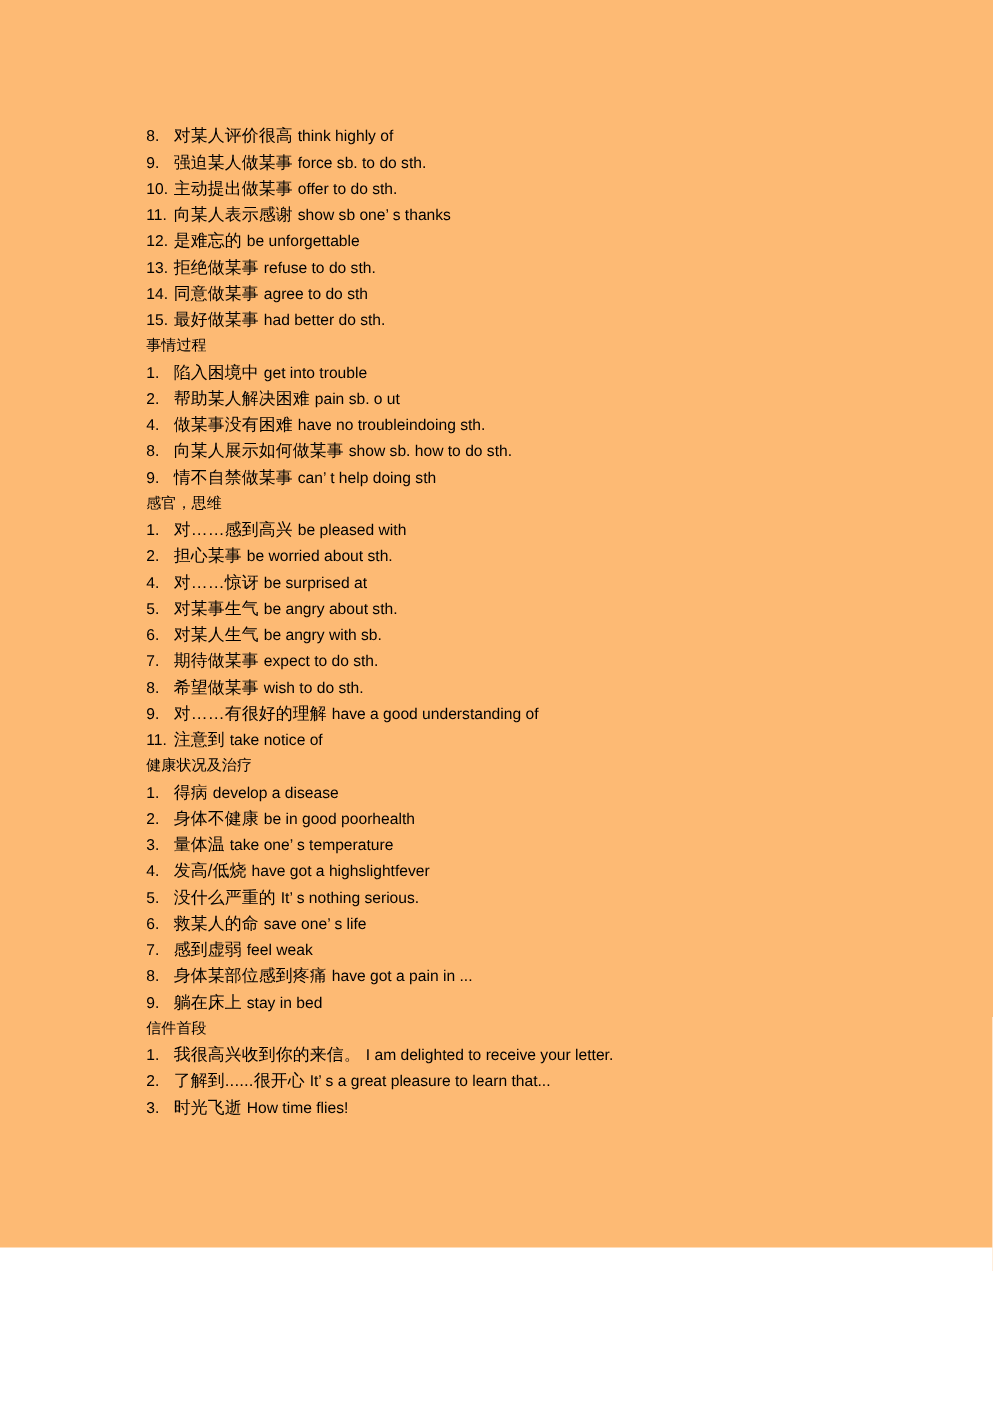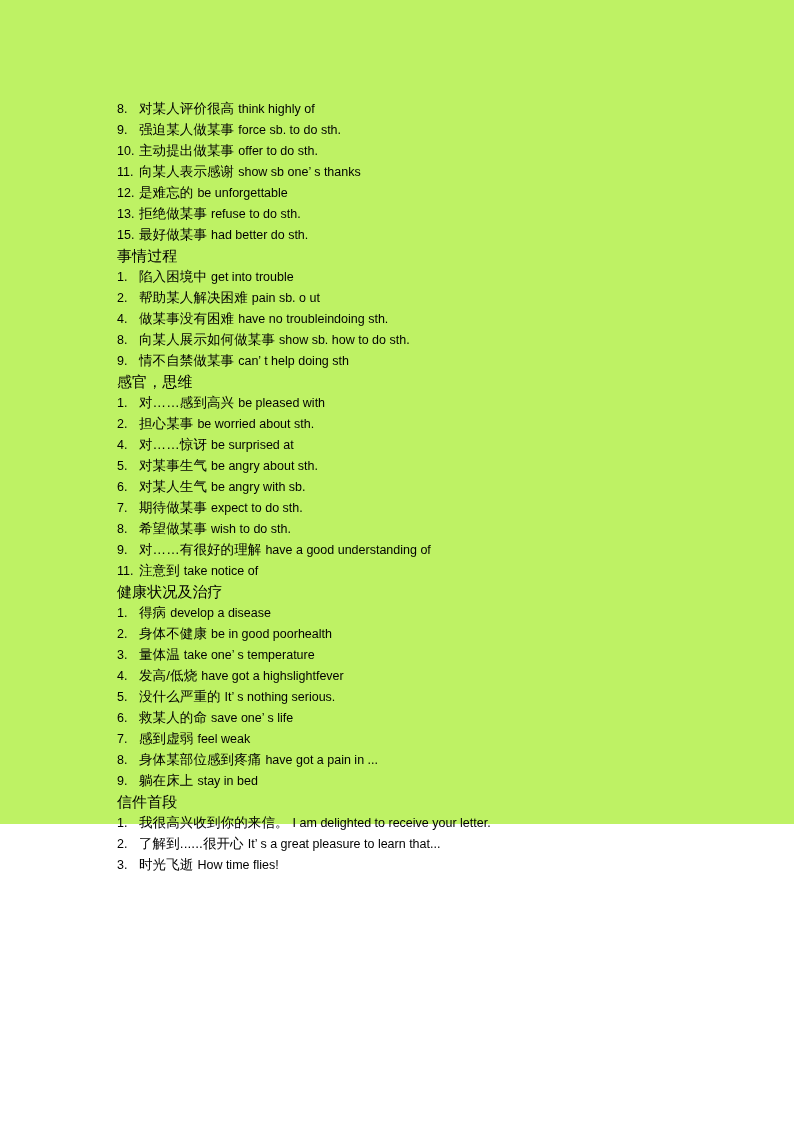--- a/index.html
+++ b/index.html
@@ -10,35 +10,35 @@
   body {
     width: 794px;
     height: 1123px;
     font-family: "Liberation Sans", "DejaVu Sans", sans-serif;
     color: #000000;
     overflow: hidden;
   }
   #page {
     position: relative;
     width: 794px;
-    height: 824px;
-    background: #bef264;
+    height: 998px;
+    background: #fdba74;
     box-sizing: border-box;
     padding: 98px 0 0 0;
   }
   .content {
     margin-left: 117px;
     width: 560px;
   }
   .section {
     margin: 0;
     padding: 0;
   }
   .section-heading {
-    font-size: 15px;
+    font-size: 12px;
     line-height: 21px;
     height: 21px;
     white-space: nowrap;
     letter-spacing: 0.1px;
   }
   .item {
     display: block;
     font-size: 13.5px;
     line-height: 21px;
     height: 21px;
@@ -62,20 +62,21 @@
 
 <div id="page">
   <div class="content">
       <div class="section">
         <div class="item"><span class="item-num">8.</span><span class="item-cn">对某人评价很高</span><span class="item-en">think highly of</span></div>
         <div class="item"><span class="item-num">9.</span><span class="item-cn">强迫某人做某事</span><span class="item-en">force sb. to do sth.</span></div>
         <div class="item"><span class="item-num">10.</span><span class="item-cn">主动提出做某事</span><span class="item-en">offer to do sth.</span></div>
         <div class="item"><span class="item-num">11.</span><span class="item-cn">向某人表示感谢</span><span class="item-en">show sb one’ s thanks</span></div>
         <div class="item"><span class="item-num">12.</span><span class="item-cn">是难忘的</span><span class="item-en">be unforgettable</span></div>
         <div class="item"><span class="item-num">13.</span><span class="item-cn">拒绝做某事</span><span class="item-en">refuse to do sth.</span></div>
+        <div class="item"><span class="item-num">14.</span><span class="item-cn">同意做某事</span><span class="item-en">agree to do sth</span></div>
         <div class="item"><span class="item-num">15.</span><span class="item-cn">最好做某事</span><span class="item-en">had better do sth.</span></div>
       </div>
       <div class="section">
         <div class="section-heading">事情过程</div>
         <div class="item"><span class="item-num">1.</span><span class="item-cn">陷入困境中</span><span class="item-en">get into trouble</span></div>
         <div class="item"><span class="item-num">2.</span><span class="item-cn">帮助某人解决困难</span><span class="item-en">pain sb. o ut</span></div>
         <div class="item"><span class="item-num">4.</span><span class="item-cn">做某事没有困难</span><span class="item-en">have no troubleindoing sth.</span></div>
         <div class="item"><span class="item-num">8.</span><span class="item-cn">向某人展示如何做某事</span><span class="item-en">show sb. how to do sth.</span></div>
         <div class="item"><span class="item-num">9.</span><span class="item-cn">情不自禁做某事</span><span class="item-en">can’ t help doing sth</span></div>
       </div>

